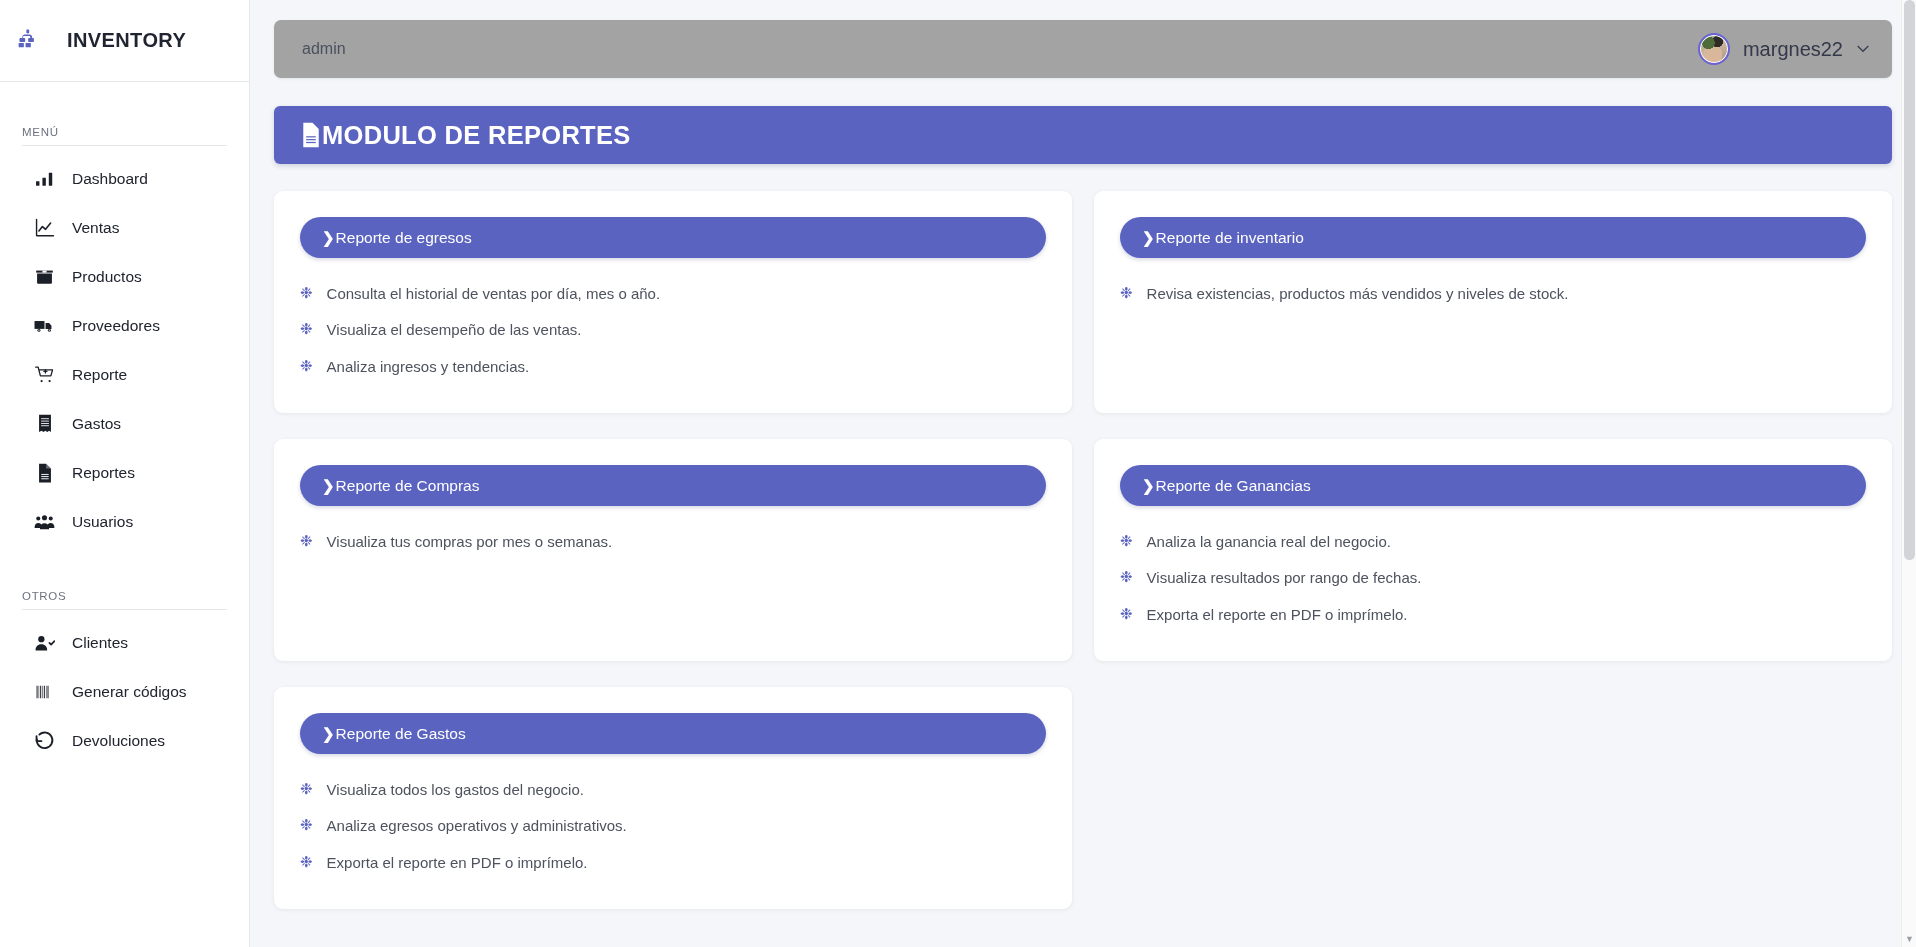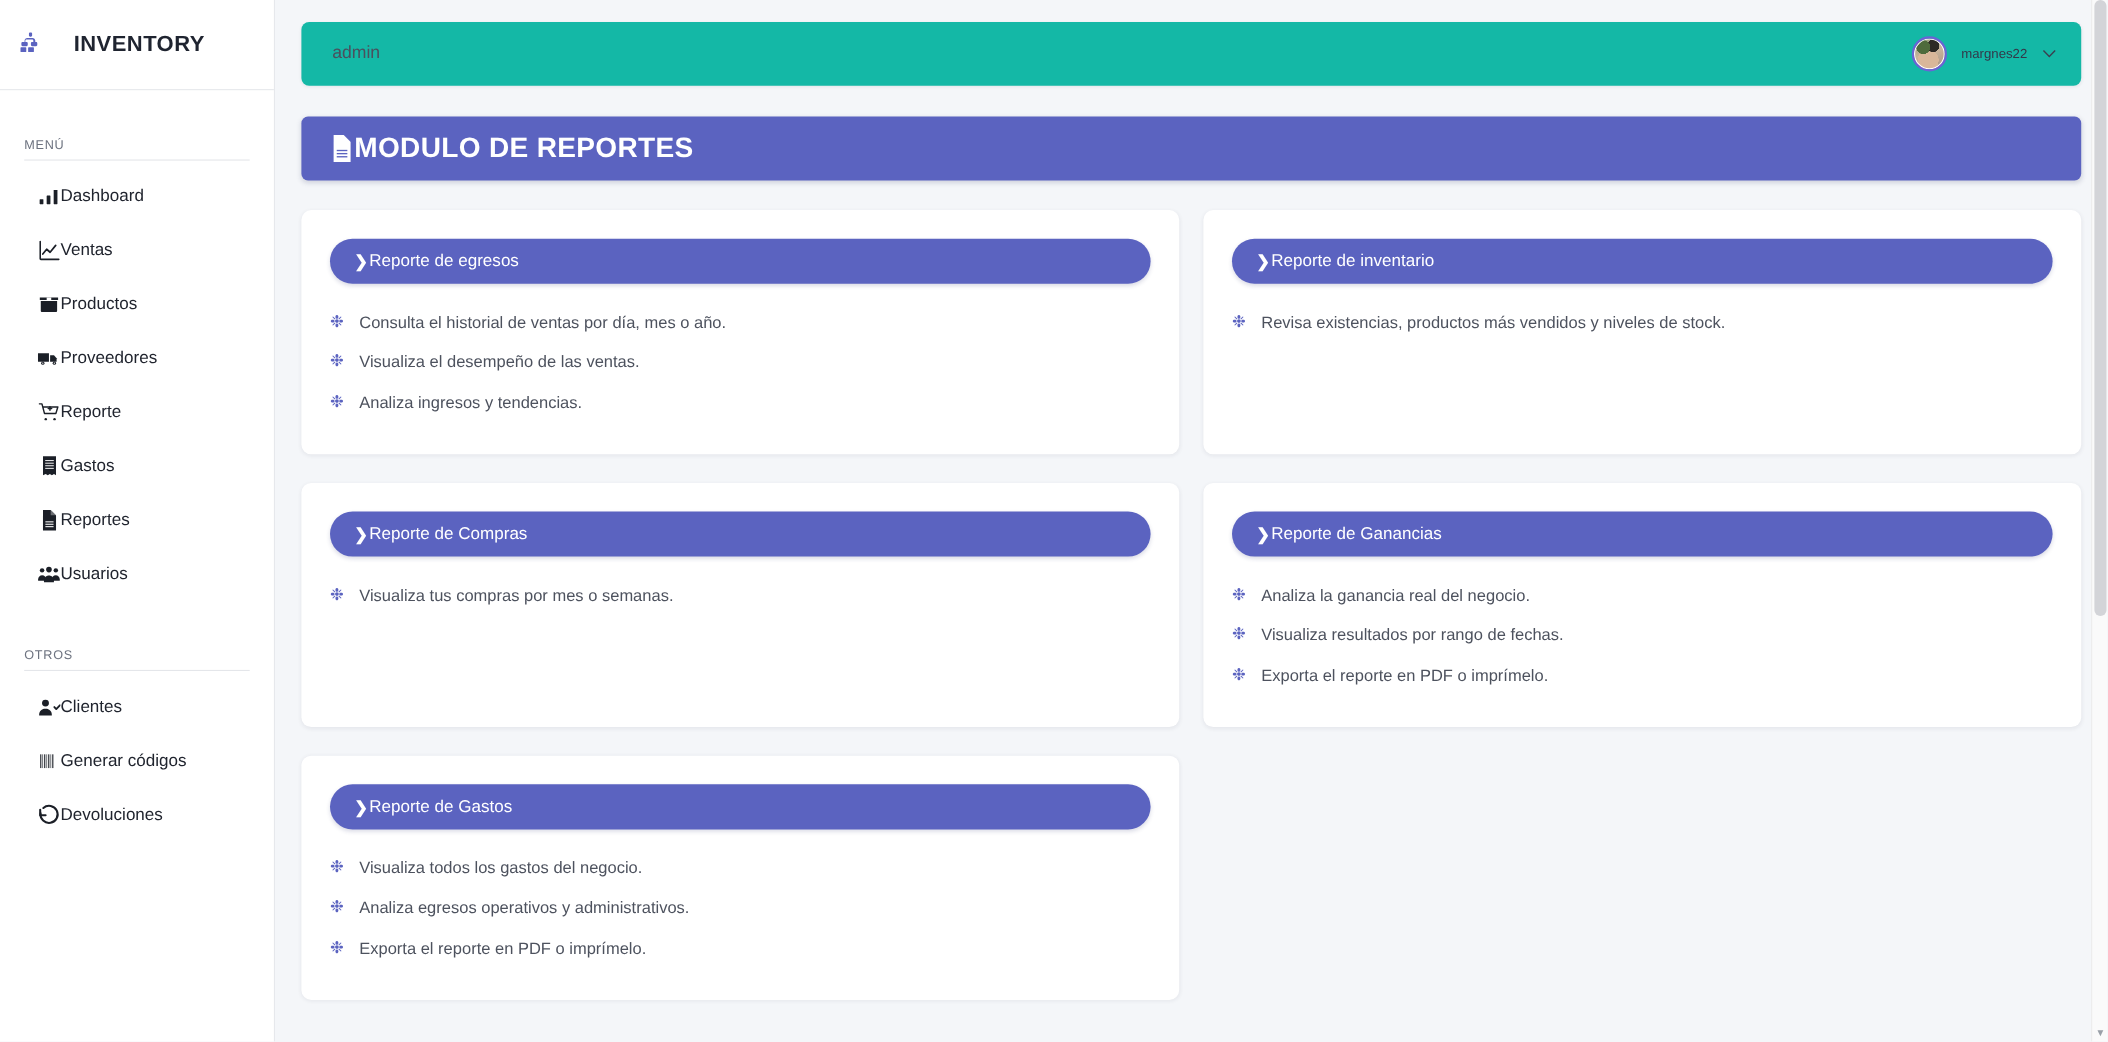--- a/index.html
+++ b/index.html
@@ -67,20 +67,21 @@
   }
 
   .nav {
     display: flex;
     flex-direction: column;
   }
 
   .nav-item {
     display: flex;
     align-items: center;
+    gap: 17px;
     height: 49px;
     padding-left: 34px;
     color: #20242e;
     font-size: 15.5px;
     text-decoration: none;
     cursor: pointer;
   }
 
   .nav-icon {
     width: 21px;
@@ -98,21 +99,21 @@
     flex: 1;
     height: 947px;
     background: #f4f6f9;
     padding: 20px 24px 0 24px;
     overflow: hidden;
     position: relative;
   }
 
   .topbar {
     height: 58px;
-    background: #14b8a6;
+    background: #a3a3a3;
     border-radius: 7px;
     box-shadow: 0 1px 3px rgba(20,25,45,0.07);
     display: flex;
     align-items: center;
     justify-content: space-between;
     padding: 0 22px 0 28px;
   }
   .topbar-title {
     font-size: 16px;
     color: #4a505e;
@@ -129,21 +130,21 @@
     border-radius: 50%;
     border: 2px solid #6a63d6;
     background:
       radial-gradient(circle at 30% 28%, #4e6b3c 0 22%, transparent 23%),
       radial-gradient(circle at 62% 24%, #2e2a26 0 20%, transparent 21%),
       radial-gradient(circle at 46% 70%, #d9b79a 0 38%, transparent 39%),
       linear-gradient(160deg, #8c9e7a 0%, #c8b49c 48%, #a89180 100%);
     box-shadow: inset 0 0 0 1px #ffffff;
   }
   .user-name {
-    font-size: 12px;
+    font-size: 20px;
     color: #33384a;
   }
   .chev {
     width: 14px;
     height: 14px;
     color: #3a4050;
     display: flex;
     align-items: center;
   }
 

